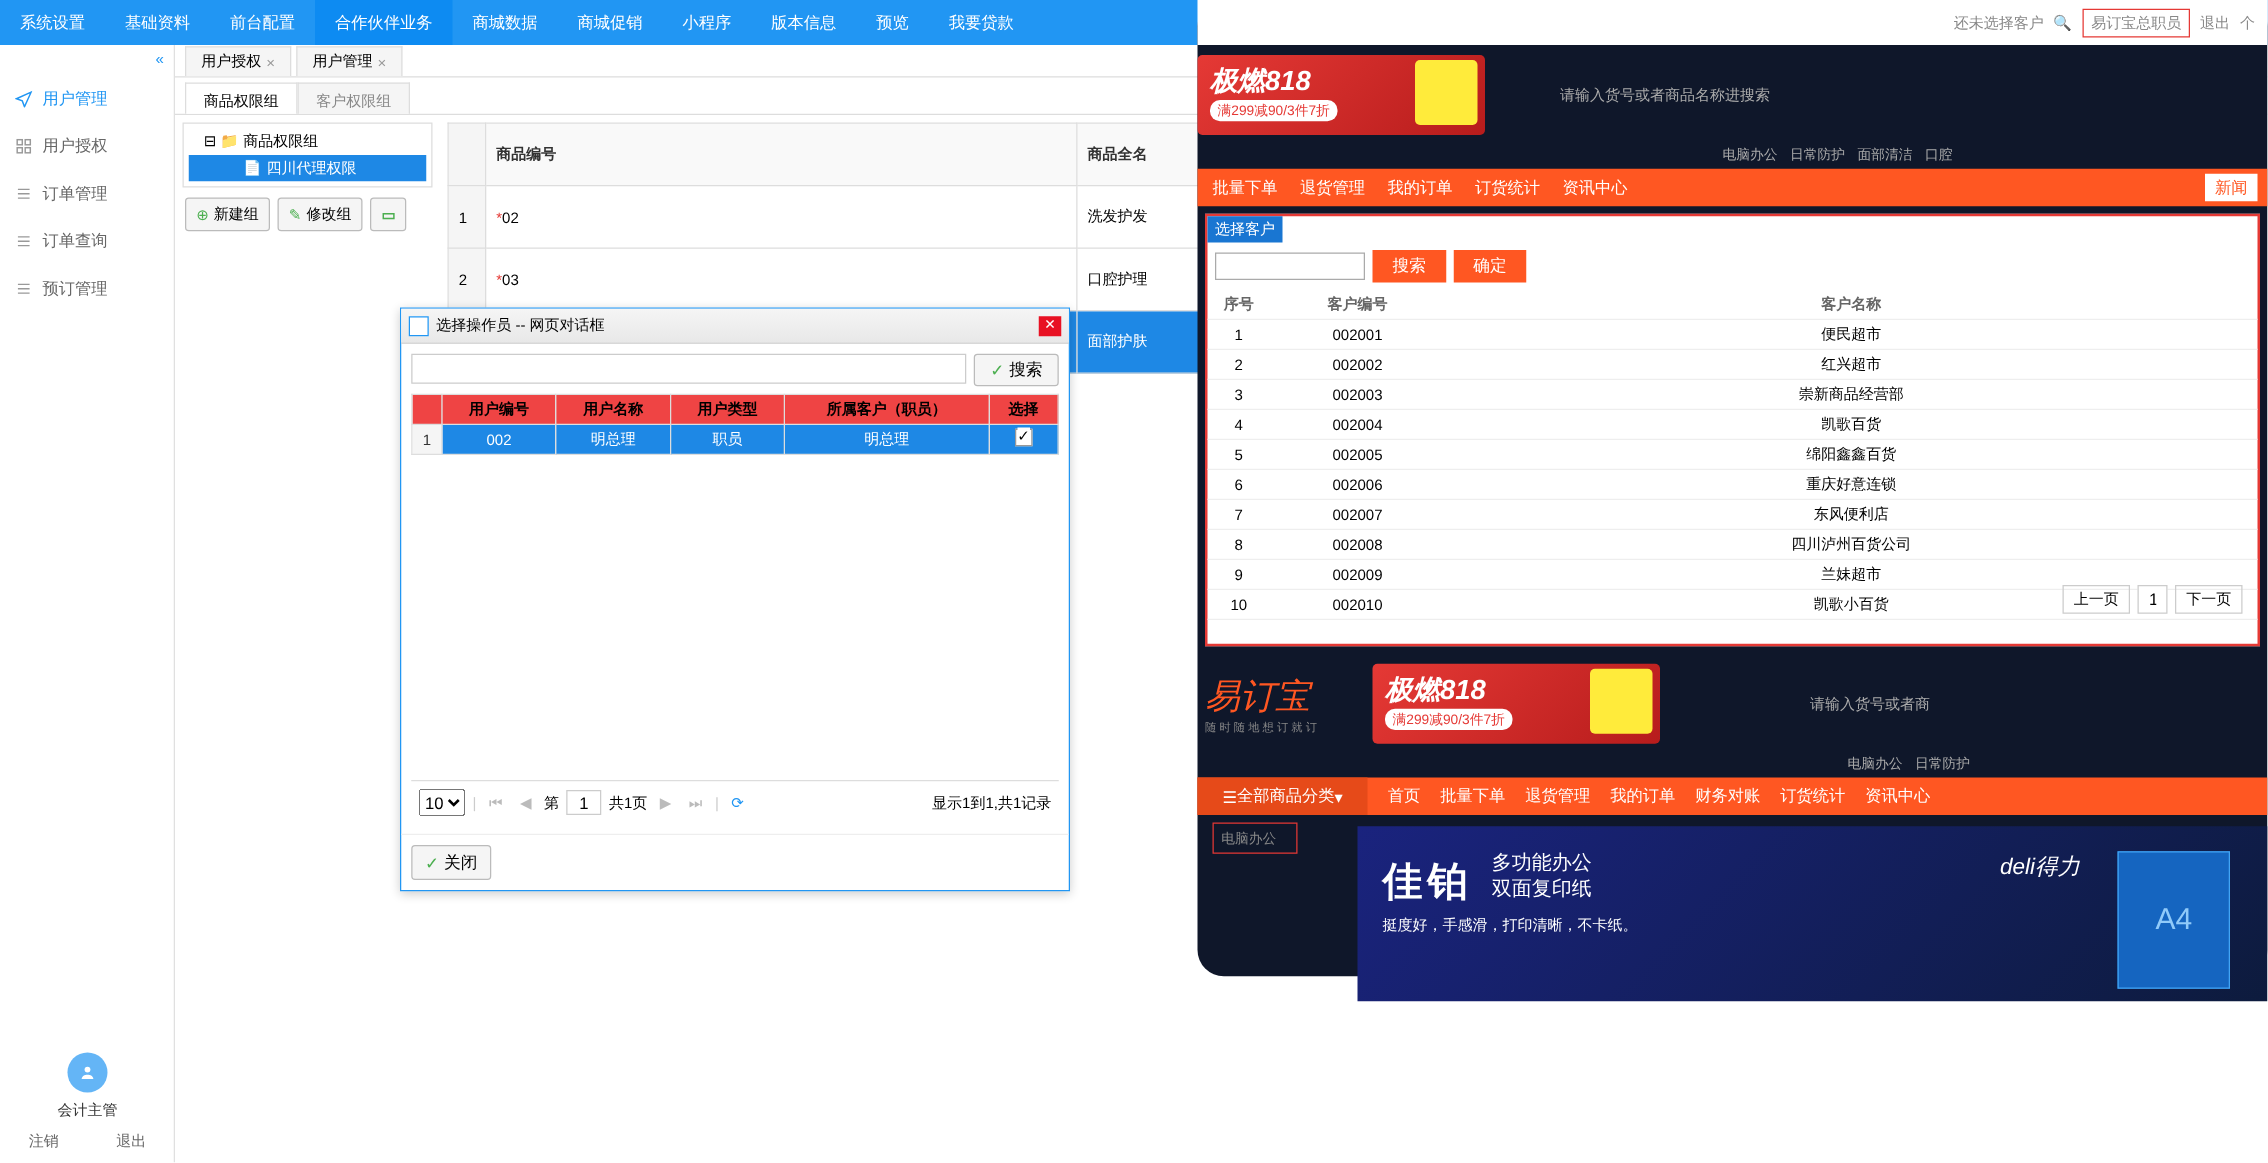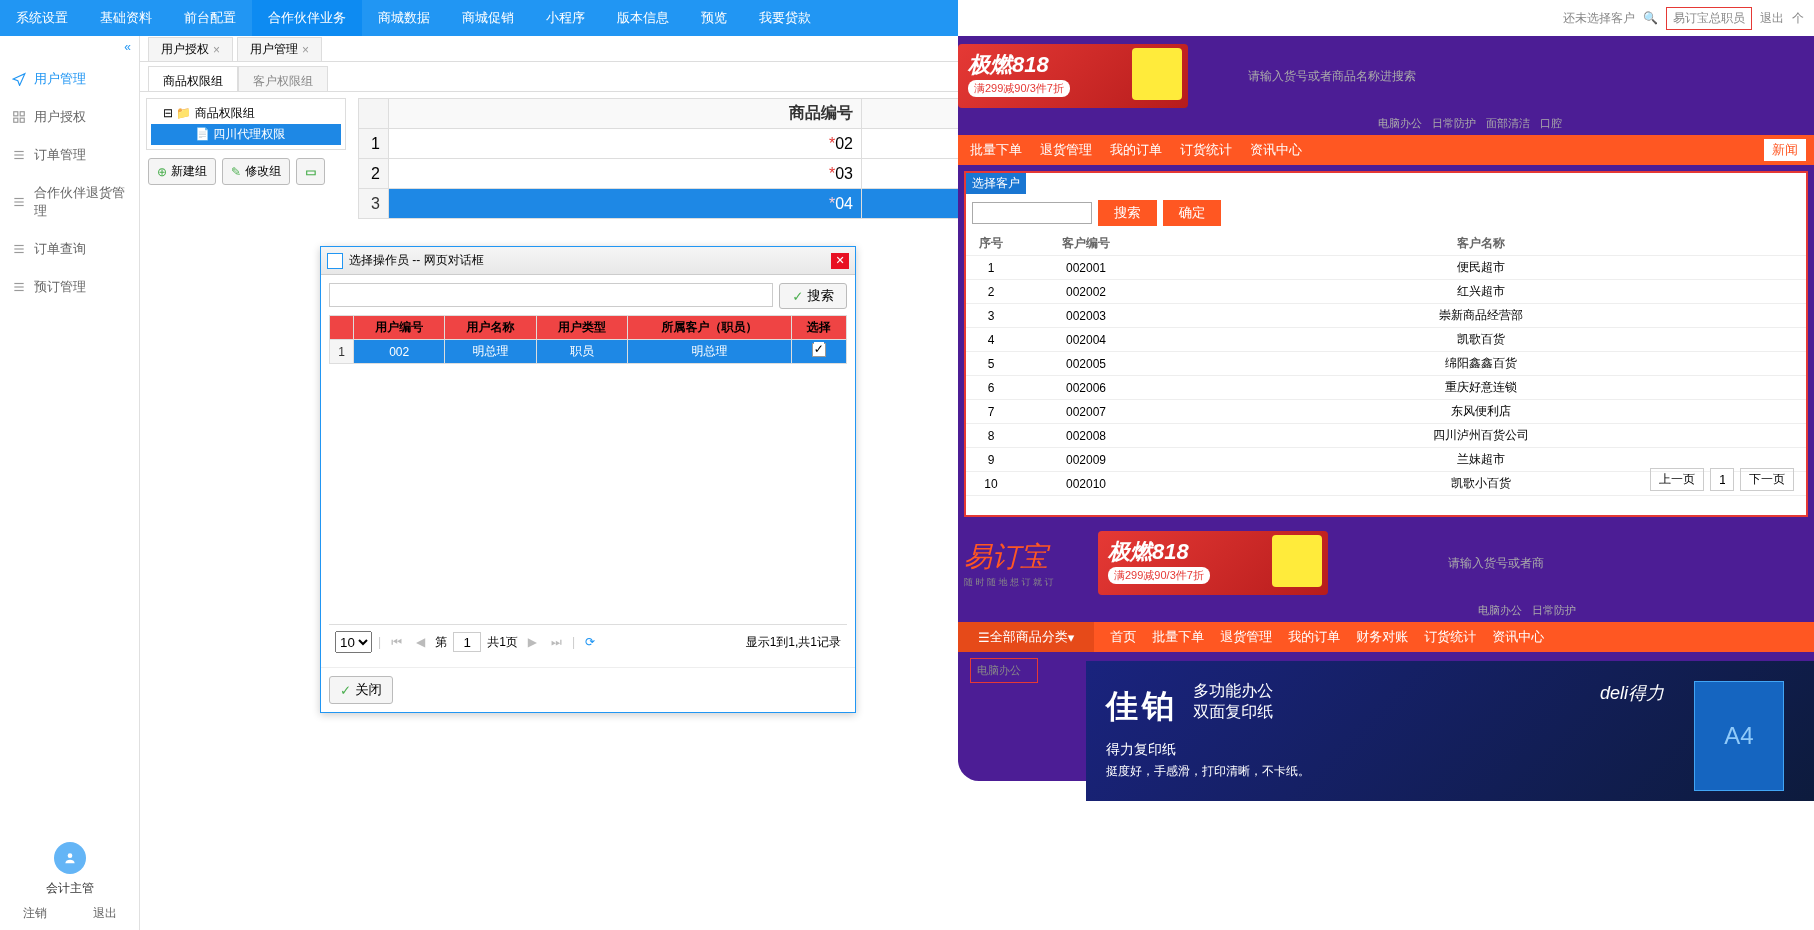--- a/index.html
+++ b/index.html
@@ -36,21 +36,21 @@
 
 .contentrow { display: flex; height: 400px; }
 .treearea { width: 200px; border: 1px solid #ddd; margin: 6px; padding: 4px; font-size: 12px; }
 .treenode { padding: 2px 0 2px 12px; cursor: pointer; }
 .treenode.root::before { content: "⊟ 📁 "; }
 .treenode.child { padding-left: 44px; background: #1e88e5; color: #fff; }
 
 
 .prodtable { flex: 1; margin: 6px; }
 .prodtable table { border-collapse: collapse; width: 100%; }
-.prodtable th, .prodtable td { border: 1px solid #ddd; padding: 4px 8px; text-align: right; font-size: 16px; height: 22px; }
+.prodtable th, .prodtable td { border: 1px solid #ddd; padding: 16px 8px; text-align: left; font-size: 12px; height: 22px; }
 .prodtable th { background: #f9f9f9; color: #333; }
 .prodtable .rownum { width: 30px; background: #f5f5f5; }
 .prodtable tr.selected td { background: #1e88e5; color: #fff; }
 .req { color: #e53935; }
 
 
 .btnbar { margin: 8px; display: flex; gap: 6px; }
 .btnbar button { padding: 4px 8px; border: 1px solid #bbb; background: #f5f5f5; border-radius: 3px; display: flex; align-items: center; gap: 4px; cursor: pointer; font-size: 12px; }
 
 
@@ -69,21 +69,21 @@
 .dialog .pager { border-top: 1px solid #ddd; padding: 6px; display: flex; align-items: center; gap: 6px; font-size: 12px; margin-top: 260px; }
 .dialog .pager select { height: 22px; }
 .dialog .pager .pgbtn { color: #2196f3; cursor: pointer; padding: 0 4px; }
 .dialog .pager .pgbtn.dim { color: #bbb; }
 .dialog .pager input { width: 28px; text-align: center; height: 20px; border: 1px solid #ccc; }
 .dialog .pager .info { margin-left: auto; }
 .dialog .footer { padding: 8px; border-top: 1px solid #eee; }
 .dialog .footer button { padding: 4px 10px; border: 1px solid #bbb; background: #f5f5f5; border-radius: 3px; cursor: pointer; display:flex; align-items:center; gap:4px; }
 
 
-.partner { position: absolute; left: 958px; top: 0; width: 856px; height: 781px; background: #4c1d95; font-size: 12px; border-radius: 21px; }
+.partner { position: absolute; left: 958px; top: 0; width: 856px; height: 781px; background: #0f172a; font-size: 12px; border-radius: 21px; }
 .partner .header { height: 36px; background: #fff; display: flex; align-items: center; padding: 0 10px; justify-content: flex-end; gap: 8px; color: #888; }
 .partner .header .boxed { border: 1px solid #e53935; padding: 2px 6px; }
 .partner .banner { height: 80px; display: flex; align-items: center; }
 .partner .banner .brand { width: 140px; font-size: 28px; color: #ff5722; font-style: italic; padding-left: 6px; }
 .partner .banner .promo { width: 230px; height: 64px; background: linear-gradient(135deg,#e53935,#b71c1c); color: #fff; border-radius: 4px; position: relative; padding: 6px 10px; }
 .partner .banner .promo .big { font-size: 22px; font-weight: bold; font-style: italic; }
 .partner .banner .promo .small { font-size: 11px; background: #fff; color: #e53935; border-radius: 8px; padding: 1px 6px; display: inline-block; }
 .partner .banner .promo .bag { position:absolute; right:6px; top:4px; width:50px; height:52px; background:#ffeb3b; border-radius:4px; }
 .partner .banner .searchbox { margin-left: 60px; color: #aaa; }
 .partner .orange-nav { height: 30px; background: #ff5722; display: flex; align-items: center; color: #fff; gap: 18px; padding-left: 12px; font-size: 13px; }
@@ -164,30 +164,20 @@
     <span>订单管理</span>
   </div>
   <div class="menuitem">
     <span class="icon">
         <svg viewBox="0 0 24 24" fill="none" stroke="#999" stroke-width="2">
           <line x1="4" y1="6" x2="20" y2="6"></line>
           <line x1="4" y1="12" x2="20" y2="12"></line>
           <line x1="4" y1="18" x2="20" y2="18"></line>
         </svg>
       </span>
-    <span>合作伙伴退货管理</span>
-  </div>
-  <div class="menuitem">
-    <span class="icon">
-        <svg viewBox="0 0 24 24" fill="none" stroke="#999" stroke-width="2">
-          <line x1="4" y1="6" x2="20" y2="6"></line>
-          <line x1="4" y1="12" x2="20" y2="12"></line>
-          <line x1="4" y1="18" x2="20" y2="18"></line>
-        </svg>
-      </span>
     <span>订单查询</span>
   </div>
   <div class="menuitem">
     <span class="icon">
         <svg viewBox="0 0 24 24" fill="none" stroke="#999" stroke-width="2">
           <line x1="4" y1="6" x2="20" y2="6"></line>
           <line x1="4" y1="12" x2="20" y2="12"></line>
           <line x1="4" y1="18" x2="20" y2="18"></line>
         </svg>
       </span>
@@ -472,19 +462,18 @@
         <span>我的订单</span>
         <span>财务对账</span>
         <span>订货统计</span>
         <span>资讯中心</span>
       </div>
     </div>
     <div class="catbox">电脑办公</div>
     <div class="boardlamp">
       <span class="t1">佳铂</span>
       <span class="t2"><span>多功能办公</span><br><span>双面复印纸</span></span>
-      <div class="sub"><span>得力复印纸</span></div>
       <div class="sub" style="font-size:12px;margin-top:4px"><span>挺度好，手感滑，打印清晰，不卡纸。</span></div>
       <div style="position:absolute;right:150px;top:20px;font-style:italic;font-size:18px">deli得力</div>
       <div class="a4">A4</div>
     </div>
   </div>
 </div>
 
 </body></html>

